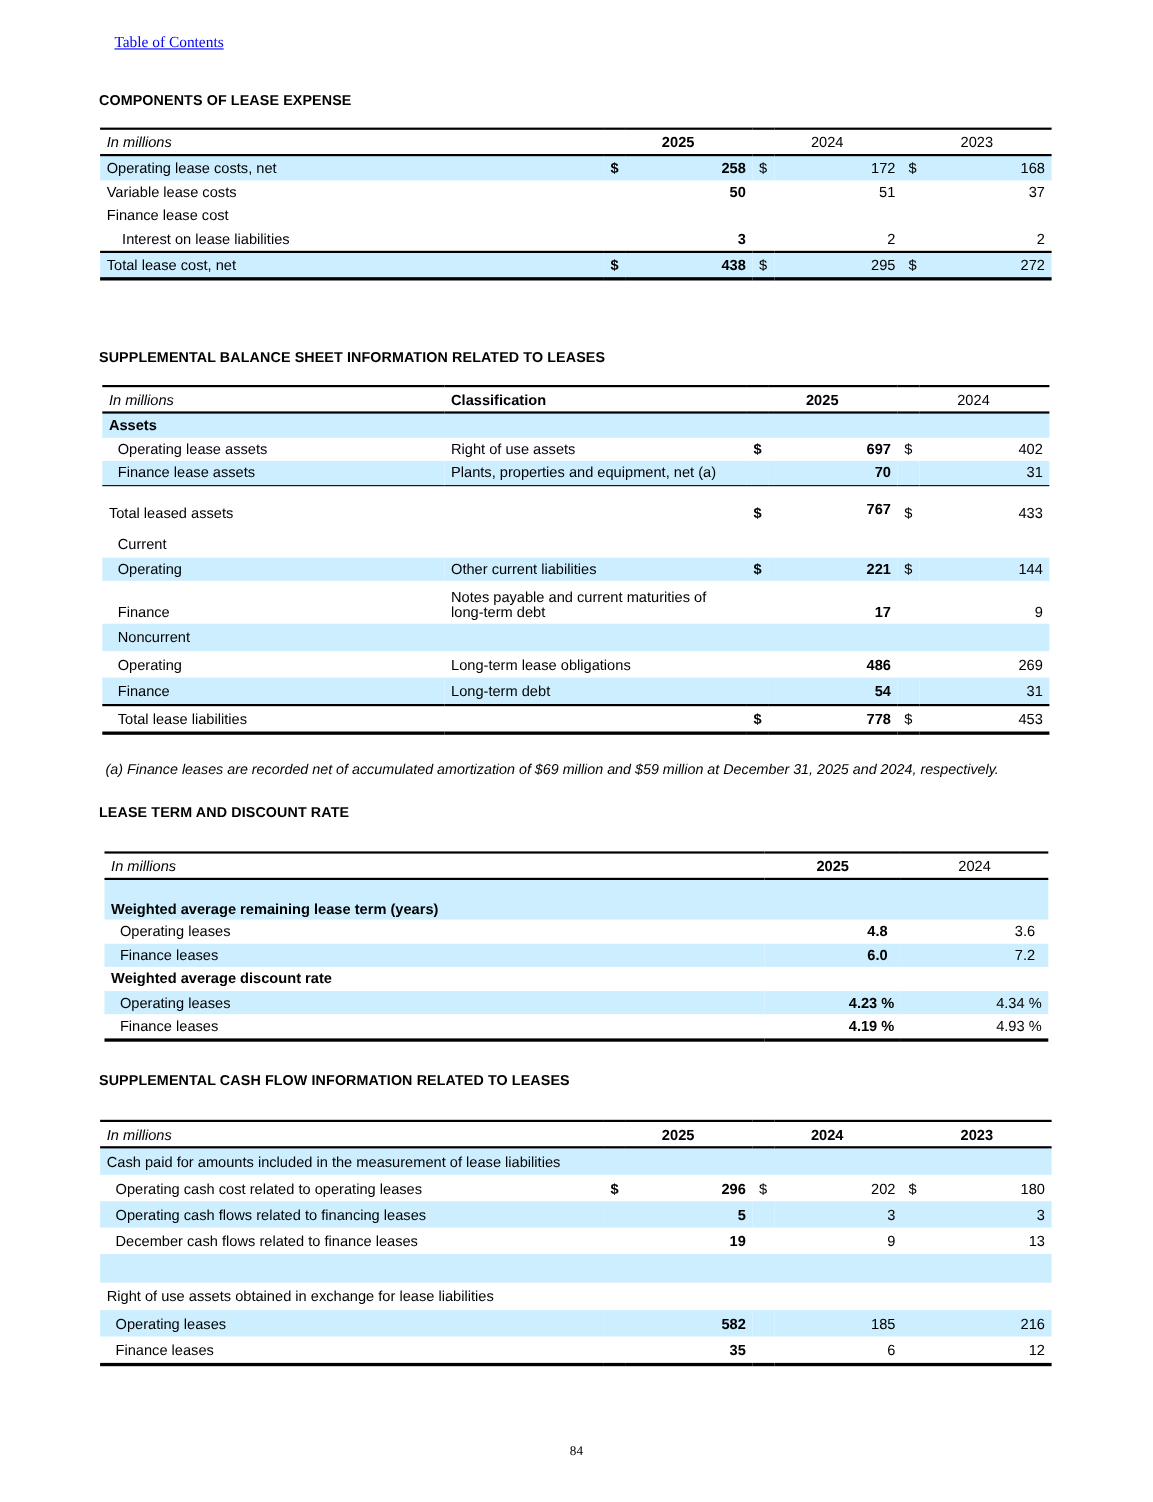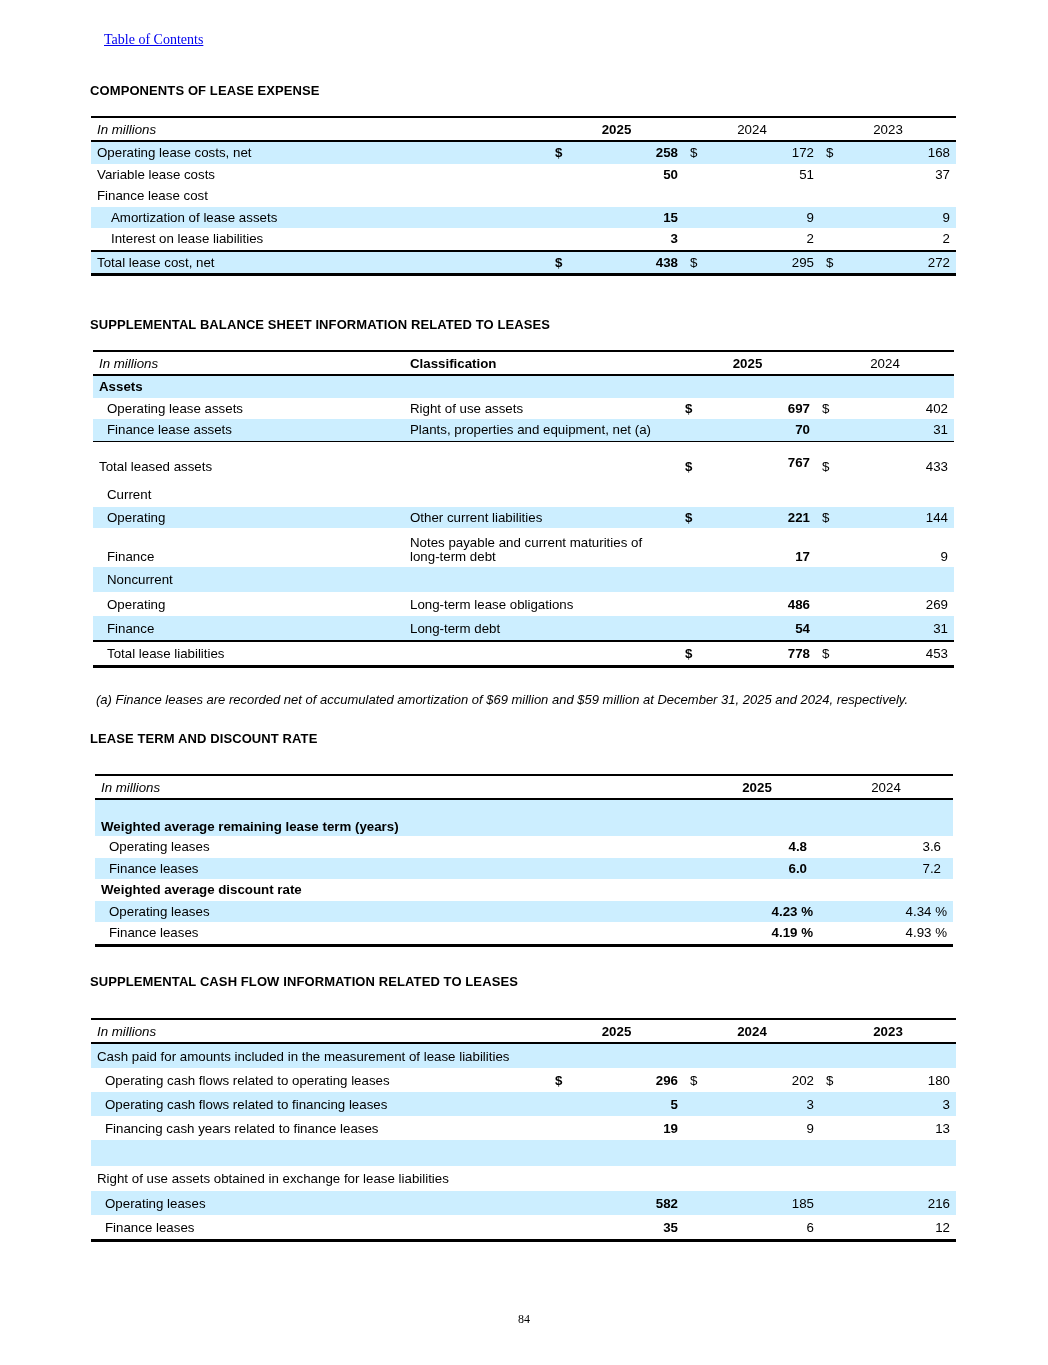--- a/index.html
+++ b/index.html
@@ -68,29 +68,20 @@
   </tr>
   <tr>
     <td>Finance lease cost</td>
     <td></td>
         <td></td>
         <td></td>
         <td></td>
         <td></td>
         <td></td>
   </tr>
-  <tr class="shade">
-    <td class="ind1">Amortization of lease assets</td>
-    <td></td>
-        <td class="r b">15</td>
-    <td></td>
-        <td class="r">9</td>
-    <td></td>
-        <td class="r">9</td>
-  </tr>
   <tr>
     <td class="ind1">Interest on lease liabilities</td>
     <td></td>
         <td class="r b">3</td>
     <td></td>
         <td class="r">2</td>
     <td></td>
         <td class="r">2</td>
   </tr>
   <tr class="shade totline final">
@@ -256,39 +247,39 @@
       <tr class="top hdr">
     <td class="it">In millions</td>
     <td colspan="2" class="c b">2025</td>
     <td colspan="2" class="c b">2024</td>
     <td colspan="2" class="c b">2023</td>
   </tr>
   <tr class="shade">
     <td colspan="7" style="height:24px">Cash paid for amounts included in the measurement of lease liabilities</td>
   </tr>
   <tr>
-    <td class="ind2" style="height:24px">Operating cash flows related to operating leases</td>
+    <td class="ind2" style="height:24px">Operating cash cost related to operating leases</td>
     <td class="b dol">$</td>
     <td class="r b">296</td>
     <td class="dol">$</td>
     <td class="r">202</td>
     <td class="dol">$</td>
     <td class="r">180</td>
   </tr>
   <tr class="shade">
     <td class="ind2" style="height:24px">Operating cash flows related to financing leases</td>
     <td></td>
         <td class="r b">5</td>
     <td></td>
         <td class="r">3</td>
     <td></td>
         <td class="r">3</td>
   </tr>
   <tr>
-    <td class="ind2" style="height:24px">Financing cash years related to finance leases</td>
+    <td class="ind2" style="height:24px">December cash flows related to finance leases</td>
     <td></td>
         <td class="r b">19</td>
     <td></td>
         <td class="r">9</td>
     <td></td>
         <td class="r">13</td>
   </tr>
   <tr class="shade">
     <td colspan="7" style="height:26px"></td>
   </tr>

